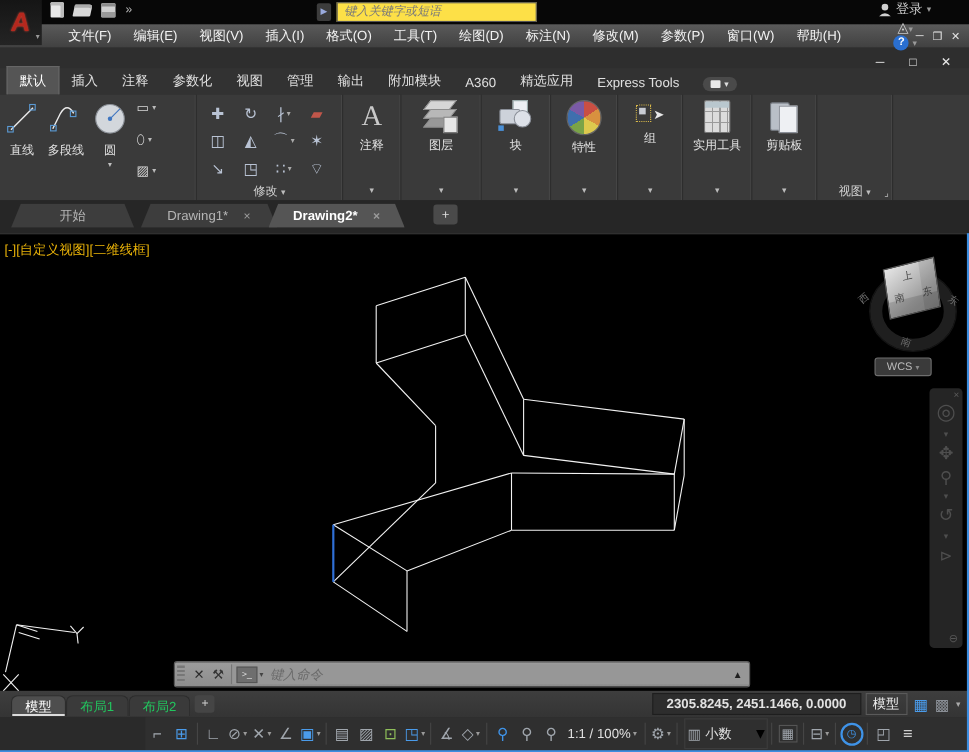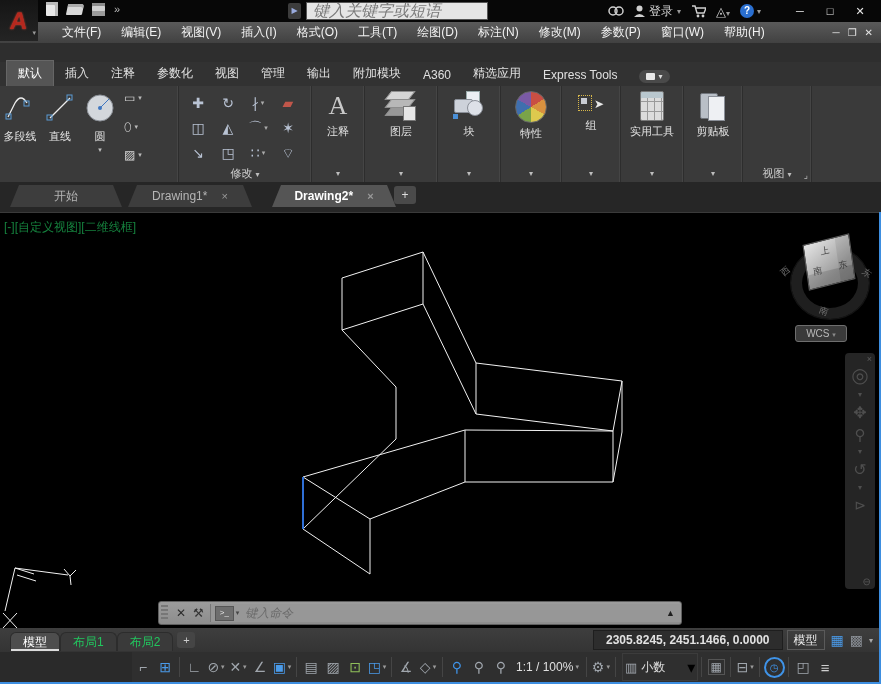--- a/index.html
+++ b/index.html
@@ -16,23 +16,23 @@
   .logo .car{position:absolute;right:2px;bottom:4px;color:#999;font-size:7px;}
   .qat{position:absolute;left:46px;top:2px;display:flex;align-items:center;gap:9px;}
   .ic-page{width:12px;height:14px;background:#e8e8e8;border-radius:1px;box-shadow:inset -3px 3px 0 #bbb;}
   .ic-folder{width:16px;height:11px;background:#d8d8d8;border-radius:1px 3px 1px 1px;box-shadow:inset 0 3px 0 #aaa;transform:skewX(-12deg);}
   .ic-floppy{width:13px;height:13px;background:#cfcfcf;border-radius:1px;box-shadow:inset 0 -5px 0 #9a9a9a, inset 0 3px 0 #8b8b8b;}
   .qat-more{color:#bbb;font-size:11px;letter-spacing:-2px;}
   .doc-title{position:absolute;left:168px;top:0;width:116px;height:22px;line-height:22px;text-align:center;
              color:#f2f2f2;font-size:13px;}
   .doc-arrow{position:absolute;left:288px;top:3px;width:13px;height:16px;background:#3c3c3c;color:#9ad;
              font-size:8px;line-height:16px;text-align:center;border-radius:2px;}
-  .tsearch{position:absolute;left:306px;top:2px;width:168px;height:16px;background:#e5e5e5;border:1px solid #555;
-           color:#7a7a7a;font-style:italic;font-size:16px;line-height:16px;padding:0 6px;}
-  .tright{position:absolute;right:0;top:0;height:22px;display:flex;align-items:center;gap:10px;padding-right:6px;}
+  .tsearch{position:absolute;left:306px;top:2px;width:168px;height:16px;background:#fde047;border:1px solid #555;
+           color:#7a7a7a;font-style:italic;font-size:11px;line-height:16px;padding:0 6px;}
+  .tright{position:absolute;right:0;top:0;height:22px;display:flex;align-items:center;padding-right:6px;flex-direction:column;}
   .tright svg{display:block;}
   .signin{color:#cfcfcf;font-size:12px;display:flex;align-items:center;gap:4px;}
   .tfly{color:#9a9a9a;font-size:8px;}
   .a360{color:#c8c8c8;font-size:13px;}
   .helpq{width:14px;height:14px;border-radius:50%;background:#2a6fd0;color:#fff;font-size:10px;font-weight:bold;
          text-align:center;line-height:14px;}
   .winbtns{display:flex;gap:0;margin-left:14px;}
   .winbtn{width:30px;height:22px;color:#e8e8e8;font-size:11px;text-align:center;line-height:22px;}
 
   
@@ -99,21 +99,21 @@
   .filetabs{position:absolute;left:0;top:182px;right:0;height:30px;background:#262626;}
   .ftab{position:absolute;top:3px;height:22px;line-height:22px;font-size:12px;color:#b5b5b5;background:#3d3d3d;
         clip-path:polygon(9px 0,calc(100% - 9px) 0,100% 100%,0 100%);text-align:center;}
   .ftab .x{margin-left:14px;color:#9a9a9a;font-size:11px;}
   .ftab.active{background:#555;color:#fff;font-weight:bold;}
   .ftab-new{position:absolute;top:4px;width:22px;height:18px;background:#4a4a4a;border-radius:3px;color:#ddd;
             text-align:center;line-height:18px;font-size:12px;}
 
   
   .viewport{position:absolute;left:0;top:212px;right:0;height:416px;background:#000;border-top:1px solid #3a3a3a;}
-  .vp-label{position:absolute;left:4px;top:6px;color:#15803d;font-size:12px;}
+  .vp-label{position:absolute;left:4px;top:6px;color:#eab308;font-size:12px;}
   .wiresvg{position:absolute;left:0;top:0;}
   
   .vcube{position:absolute;right:8px;top:18px;width:90px;height:112px;}
   .vc-ring{position:absolute;left:8px;top:16px;width:56px;height:50px;border:11px solid #1f1f1f;border-radius:50%;box-shadow:0 0 0 1px #151515;}
   .vc-cube{position:absolute;left:22px;top:8px;width:46px;height:44px;transform:rotate(-14deg) skewX(-6deg);
            background:linear-gradient(150deg,#e6e6e6,#9c9c9c 70%,#8a8a8a);border:1px solid #5d5d5d;
            box-shadow:inset 0 -14px 0 #00000022, inset -14px 0 0 #00000015;}
   .vc-cube span{position:absolute;font-size:9px;color:#3c3c3c;}
   .vc-f1{left:16px;top:4px;} .vc-f2{left:6px;top:22px;} .vc-f3{right:5px;top:22px;}
   .vc-compass{position:absolute;color:#6f6f6f;font-size:9px;}
@@ -249,37 +249,37 @@
         <span class="sq"></span>
         <span>▾</span>
       </span>
     </div>
 
   <div class="ribbon">
     <div class="panel" style="width:178px">
       <div class="p-body">
         <div class="big-btn">
           <span class="bicon">
+            <svg width="28" height="30">
+                <line x1="4" y1="25" x2="24" y2="5" stroke="#ececec" stroke-width="1.3"></line>
+                <rect x="1" y="22" width="5" height="5" fill="none" stroke="#5b9bd5"></rect>
+                <rect x="21" y="2" width="5" height="5" fill="none" stroke="#5b9bd5"></rect>
+              </svg>
+          </span>
+          <span class="blab">直线</span>
+        </div>
+        <div class="big-btn">
+          <span class="bicon">
             <svg width="30" height="30">
                 <path d="M3 24 L10 10 Q16 0 22 10" fill="none" stroke="#ececec" stroke-width="1.3"></path>
                 <rect x="1" y="21" width="5" height="5" fill="none" stroke="#5b9bd5"></rect>
                 <rect x="19" y="8" width="5" height="5" fill="none" stroke="#5b9bd5"></rect>
               </svg>
           </span>
           <span class="blab">多段线</span>
-        </div>
-        <div class="big-btn">
-          <span class="bicon">
-            <svg width="28" height="30">
-                <line x1="4" y1="25" x2="24" y2="5" stroke="#ececec" stroke-width="1.3"></line>
-                <rect x="1" y="22" width="5" height="5" fill="none" stroke="#5b9bd5"></rect>
-                <rect x="21" y="2" width="5" height="5" fill="none" stroke="#5b9bd5"></rect>
-              </svg>
-          </span>
-          <span class="blab">直线</span>
         </div>
         <div class="big-btn">
           <span class="bicon">
             <svg width="32" height="32">
                 <circle cx="16" cy="16" r="13" fill="#d3d7dc" stroke="#8a8f96"></circle>
                 <circle cx="16" cy="16" r="2" fill="#3f76c0"></circle>
                 <line x1="16" y1="16" x2="25" y2="7" stroke="#3f76c0"></line>
               </svg>
           </span>
           <span class="blab">圆</span>
@@ -424,21 +424,21 @@
 
     <div class="panel bigp" style="width:68px">
       <div class="p-label"><span>视图</span> <span class="fly">▾</span></div>
       <span class="view-extra">⌟</span>
     </div>
   </div>
 
   <div class="filetabs">
     <div class="ftab" style="left:10px;width:112px"><span>开始</span></div>
     <div class="ftab" style="left:128px;width:124px"><span>Drawing1*</span><span class="x">×</span></div>
-    <div class="ftab active" style="left:272px;width:124px"><span>Drawing2*</span><span class="x">×</span></div>
+    <div class="ftab active" style="left:244px;width:124px"><span>Drawing2*</span><span class="x">×</span></div>
     <div class="ftab-new" style="left:394px">+</div>
   </div>
 
   <div class="viewport">
     <svg class="wiresvg" width="881" height="416" id="wiresvg">
         <line x1="342" y1="65" x2="423" y2="39" stroke="#f2f2f2" stroke-width="1"></line>
         <line x1="342" y1="117" x2="423" y2="91" stroke="#f2f2f2" stroke-width="1"></line>
         <line x1="423" y1="39" x2="476" y2="150" stroke="#f2f2f2" stroke-width="1"></line>
         <line x1="423" y1="91" x2="476" y2="201" stroke="#f2f2f2" stroke-width="1"></line>
         <line x1="342" y1="117" x2="396" y2="174" stroke="#f2f2f2" stroke-width="1"></line>

